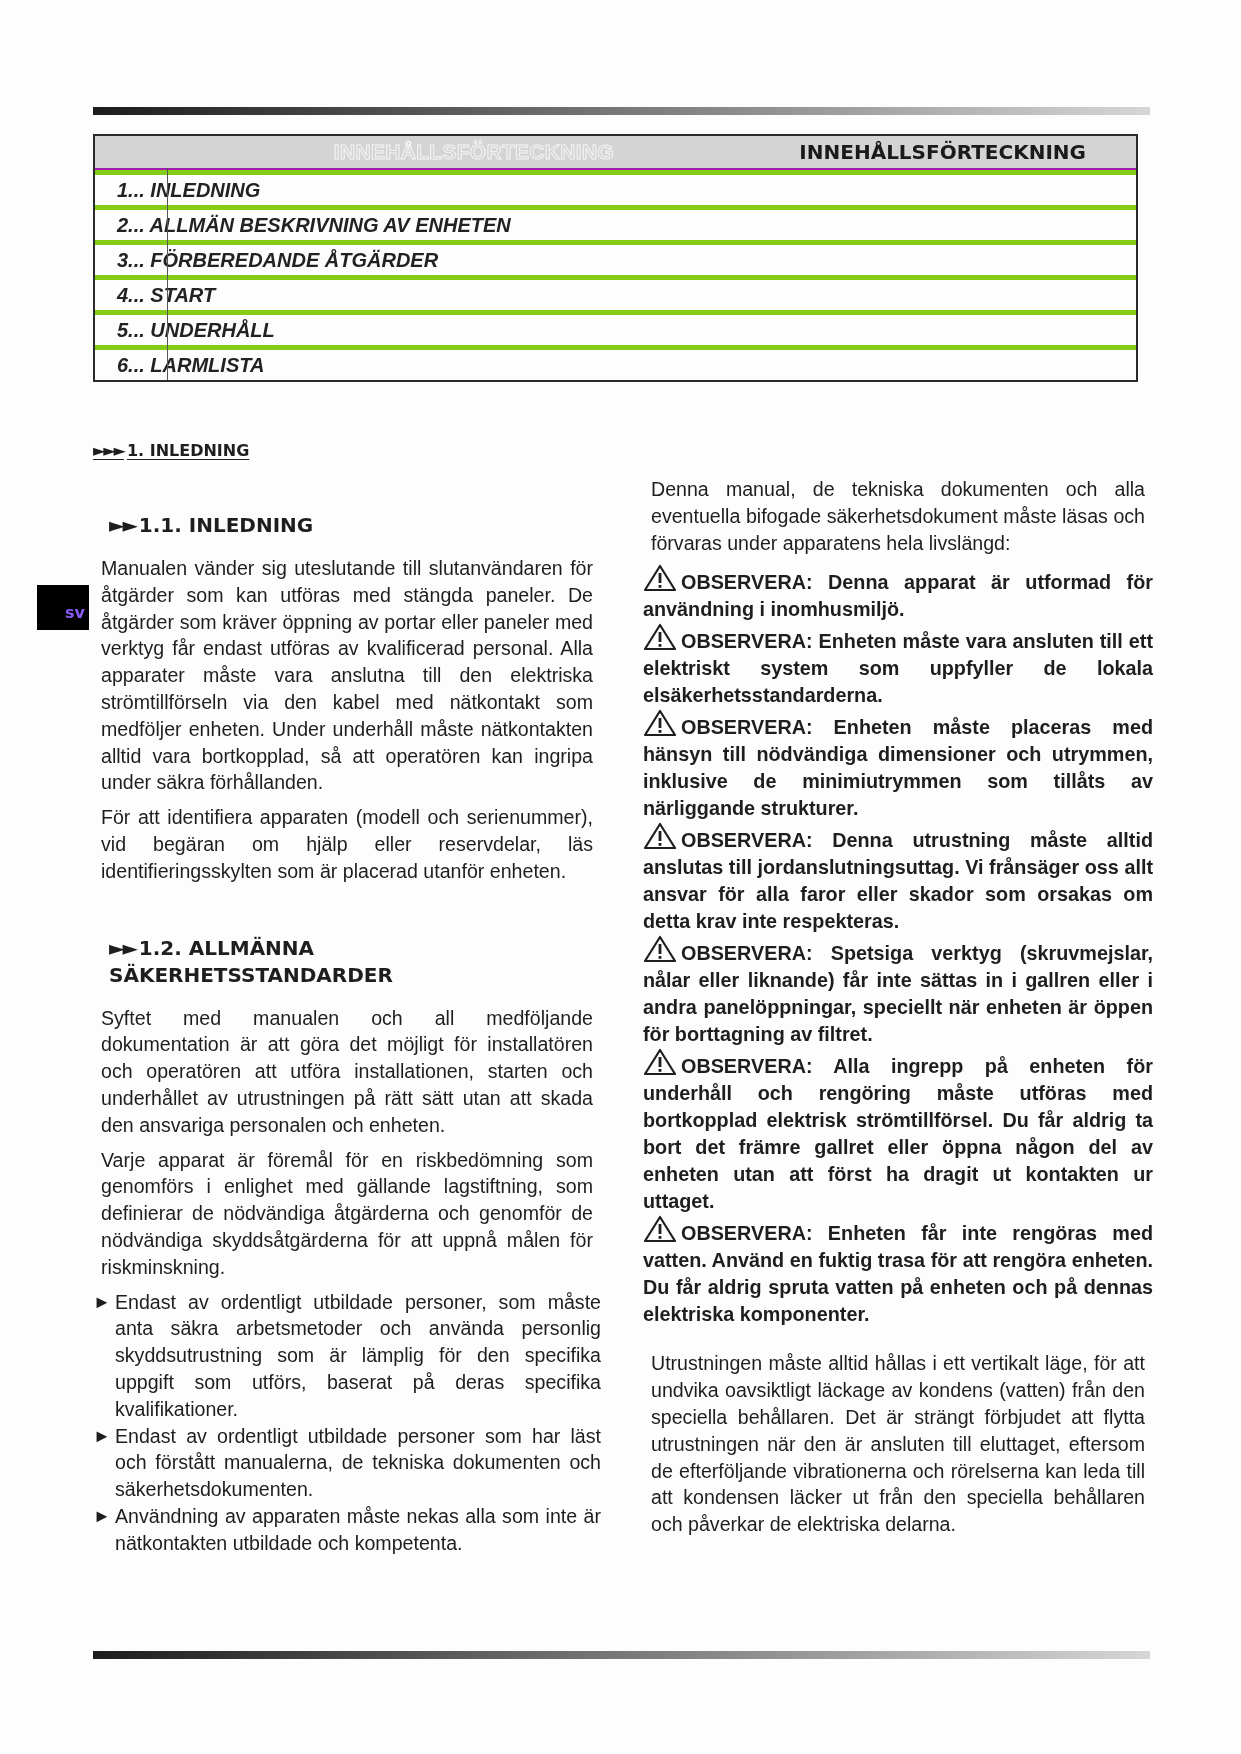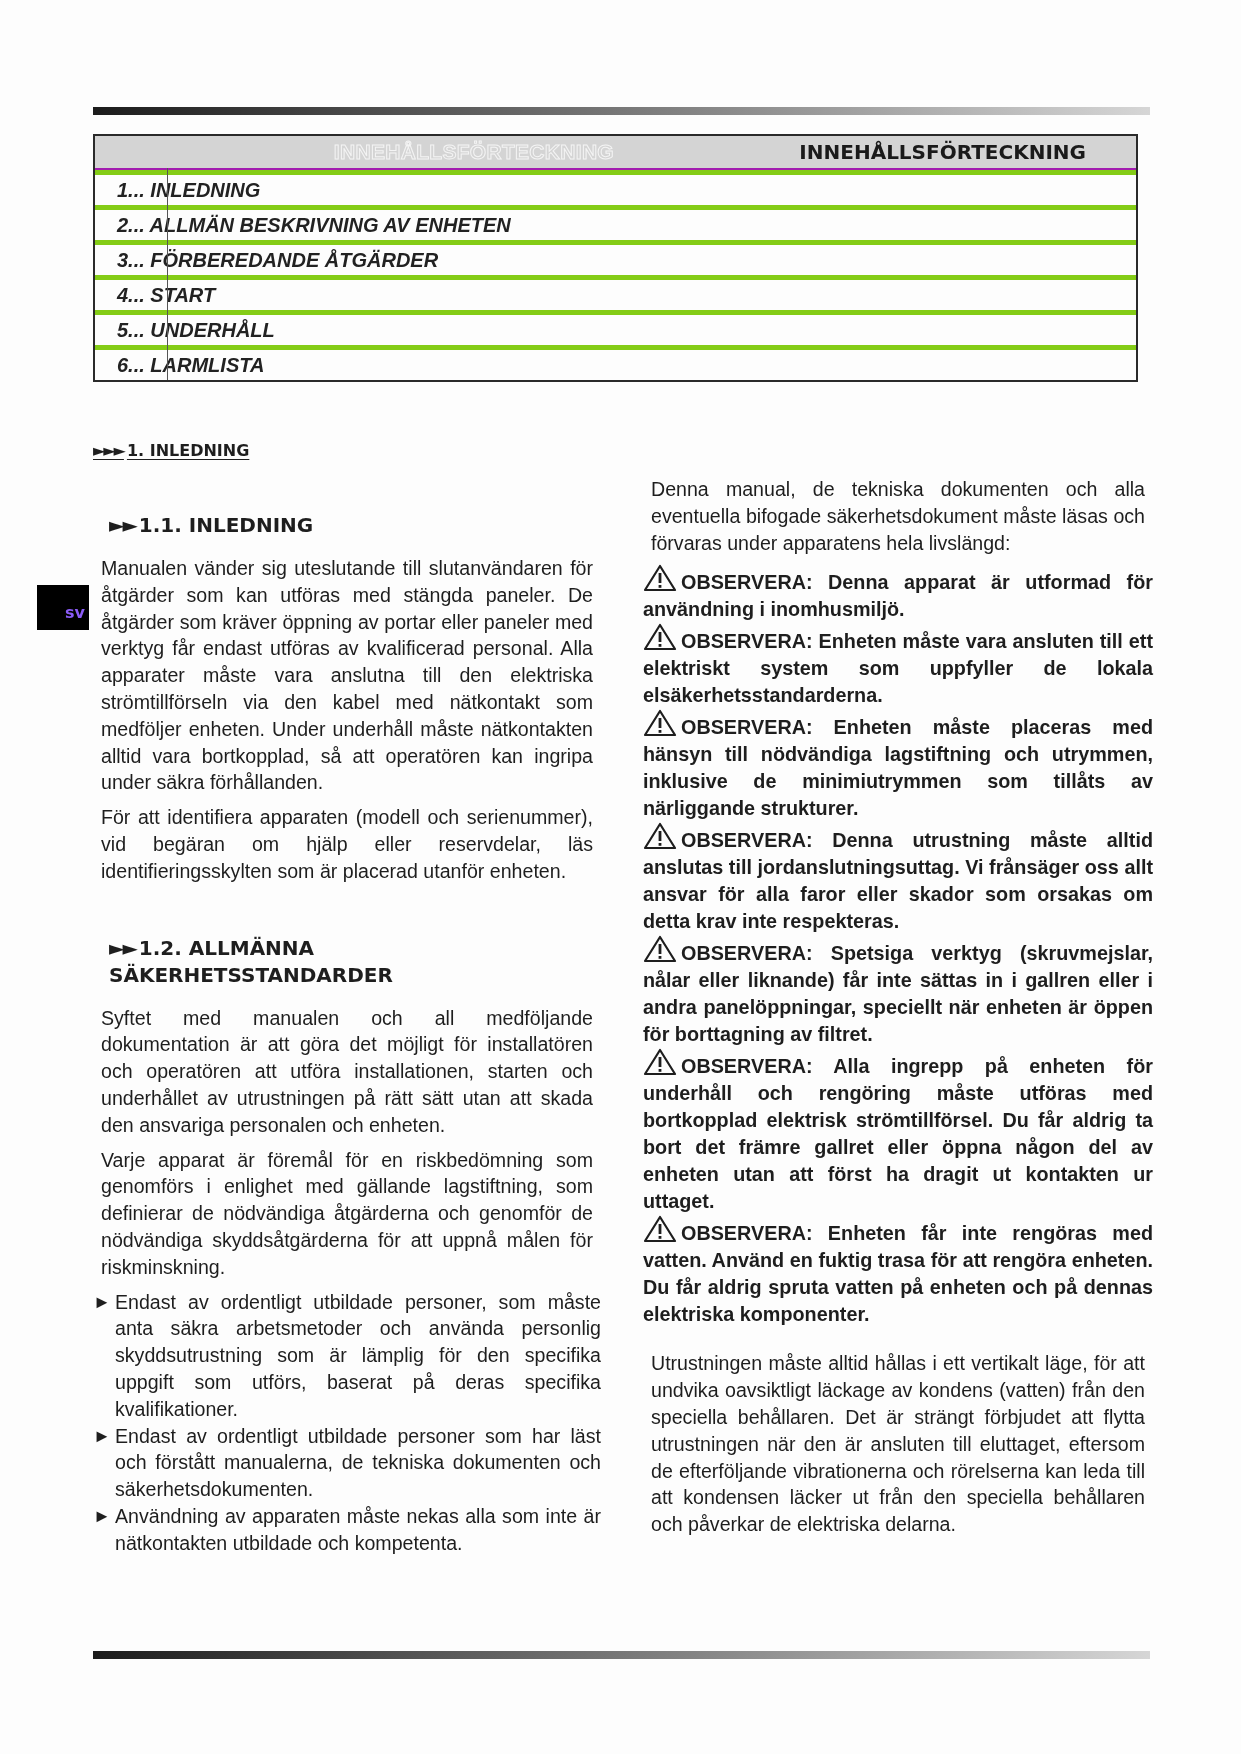--- a/index.html
+++ b/index.html
@@ -150,21 +150,21 @@
           </svg></span><span>OBSERVERA: Denna apparat är utformad för användning i inomhusmiljö.</span></div>
       <div class="warn"><span class="wicon"><svg viewBox="0 0 34 28" width="34" height="28">
             <path d="M17 2 L32 26 L2 26 Z" fill="none" stroke="#1e1e1e" stroke-width="2.2" stroke-linejoin="round"></path>
             <rect x="15.6" y="9" width="2.8" height="10" fill="#1e1e1e"></rect>
             <rect x="15.6" y="21" width="2.8" height="2.8" fill="#1e1e1e"></rect>
           </svg></span><span>OBSERVERA: Enheten måste vara ansluten till ett elektriskt system som uppfyller de lokala elsäkerhetsstandarderna.</span></div>
       <div class="warn"><span class="wicon"><svg viewBox="0 0 34 28" width="34" height="28">
             <path d="M17 2 L32 26 L2 26 Z" fill="none" stroke="#1e1e1e" stroke-width="2.2" stroke-linejoin="round"></path>
             <rect x="15.6" y="9" width="2.8" height="10" fill="#1e1e1e"></rect>
             <rect x="15.6" y="21" width="2.8" height="2.8" fill="#1e1e1e"></rect>
-          </svg></span><span>OBSERVERA: Enheten måste placeras med hänsyn till nödvändiga lagstiftning och utrymmen, inklusive de minimiutrymmen som tillåts av närliggande strukturer.</span></div>
+          </svg></span><span>OBSERVERA: Enheten måste placeras med hänsyn till nödvändiga dimensioner och utrymmen, inklusive de minimiutrymmen som tillåts av närliggande strukturer.</span></div>
       <div class="warn"><span class="wicon"><svg viewBox="0 0 34 28" width="34" height="28">
             <path d="M17 2 L32 26 L2 26 Z" fill="none" stroke="#1e1e1e" stroke-width="2.2" stroke-linejoin="round"></path>
             <rect x="15.6" y="9" width="2.8" height="10" fill="#1e1e1e"></rect>
             <rect x="15.6" y="21" width="2.8" height="2.8" fill="#1e1e1e"></rect>
           </svg></span><span>OBSERVERA: Denna utrustning måste alltid anslutas till jordanslutningsuttag. Vi frånsäger oss allt ansvar för alla faror eller skador som orsakas om detta krav inte respekteras.</span></div>
       <div class="warn"><span class="wicon"><svg viewBox="0 0 34 28" width="34" height="28">
             <path d="M17 2 L32 26 L2 26 Z" fill="none" stroke="#1e1e1e" stroke-width="2.2" stroke-linejoin="round"></path>
             <rect x="15.6" y="9" width="2.8" height="10" fill="#1e1e1e"></rect>
             <rect x="15.6" y="21" width="2.8" height="2.8" fill="#1e1e1e"></rect>
           </svg></span><span>OBSERVERA: Spetsiga verktyg (skruvmejslar, nålar eller liknande) får inte sättas in i gallren eller i andra panelöppningar, speciellt när enheten är öppen för borttagning av filtret.</span></div>

